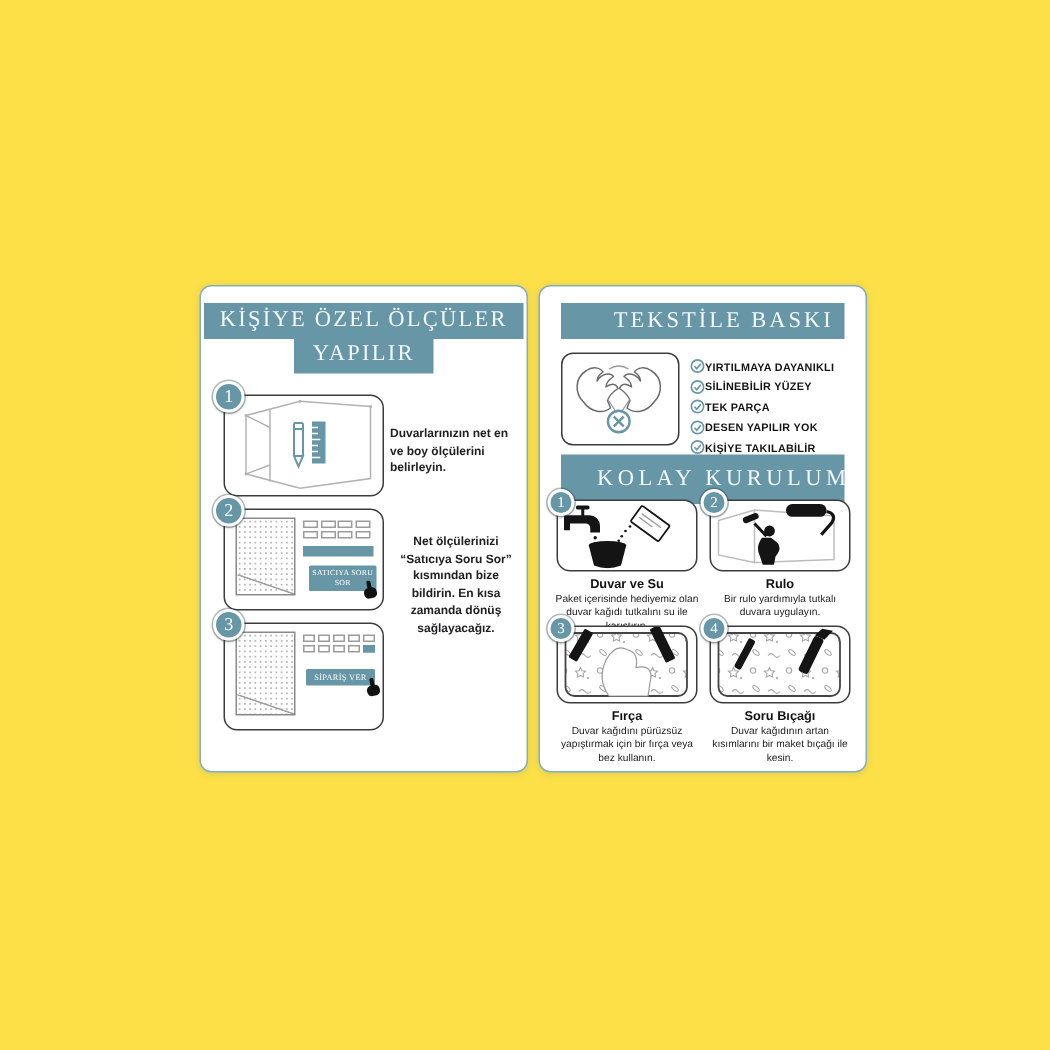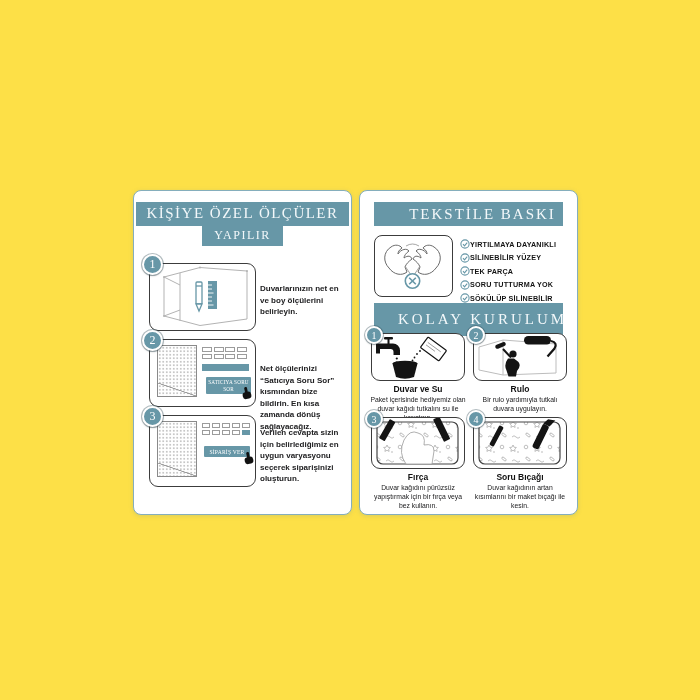--- a/index.html
+++ b/index.html
@@ -15,21 +15,21 @@
   }
   .card-left  { left:133px; width:219px; }
   .card-right { left:359px; width:219px; }
 
   .serifbar {
     background:#6797a7; color:#f3f8fa; font-family:"Liberation Serif", serif;
     line-height:1; white-space:nowrap;padding-left:28px;
   }
   .hdr { position:absolute; top:11px; left:0; right:0; display:flex; flex-direction:column; align-items:center; }
   .hdr .l1 { font-size:15px; letter-spacing:1.5px; padding:4px 10px 5px; }
-  .hdr .l2 { font-size:12px; letter-spacing:1.5px; padding:3px 12px 5px; margin-top:0; }
+  .hdr .l2 { font-size:15px; letter-spacing:1.5px; padding:3px 12px 5px; margin-top:0; }
 
   .badge {
     position:absolute; width:21px; height:21px; border-radius:50%;
     background:#6797a7; color:#fff; font-family:"Liberation Serif", serif;
     font-size:12px; display:flex; align-items:center; justify-content:center;
     border:2px solid #fff; box-shadow:0 0 0 1px rgba(40,70,80,.35), 0 1px 2px rgba(0,0,0,.25);
     z-index:3;
   }
   .stepbox {
     position:absolute; background:#fff; border:1.5px solid #3c3c3c; border-radius:9px; z-index:1;
@@ -154,21 +154,21 @@
       </div>
       <div class="tealbar"></div>
       <div class="cta big">SATICIYA SORU SOR</div>
       <svg class="cursor" style="left:91px; top:47px;" width="11" height="13" viewBox="0 0 11 13">
         <g transform="rotate(-12 5 6)" fill="#111">
           <rect x="4.2" y="0" width="2.8" height="8" rx="1.4"></rect>
           <rect x="1.2" y="5" width="8.6" height="7" rx="3"></rect>
         </g>
       </svg>
     </div>
-    <div class="caption" style="top:172px;">Net ölçülerinizi “Satıcıya Soru Sor” kısmından bize bildirin. En kısa zamanda dönüş sağlayacağız.</div>
+    <div class="caption" style="top:164px;text-align:center;">Net ölçülerinizi “Satıcıya Soru Sor” kısmından bize bildirin. En kısa zamanda dönüş sağlayacağız.</div>
 
     <div class="badge" style="left:8px; top:215px;">3</div>
     <div class="stepbox" style="left:15px; top:224px; width:107px; height:72px;">
       <div class="wallpaper" style="height:56px;"></div>
       <div class="vgrid c5">
         <div class="vcell"></div>
           <div class="vcell"></div>
         <div class="vcell"></div>
           <div class="vcell"></div>
         <div class="vcell"></div>
@@ -179,21 +179,20 @@
           <div class="vcell teal"></div>
       </div>
       <div class="cta small">SİPARİŞ VER</div>
       <svg class="cursor" style="left:93px; top:36px;" width="11" height="13" viewBox="0 0 11 13">
         <g transform="rotate(-12 5 6)" fill="#111">
           <rect x="4.2" y="0" width="2.8" height="8" rx="1.4"></rect>
           <rect x="1.2" y="5" width="8.6" height="7" rx="3"></rect>
         </g>
       </svg>
     </div>
-    <div class="caption" style="top:236px;">Verilen cevapta sizin için belirlediğimiz en uygun varyasyonu seçerek siparişinizi oluşturun.</div>
   </div>
 
   <div class="card card-right">
 
     <div class="hdr2 serifbar">TEKSTİLE BASKI</div>
 
     <div class="handsbox">
       <svg width="75" height="58" viewBox="0 0 75 58">
         <g stroke="#6a6a6a" stroke-width="1" fill="#ffffff" stroke-linejoin="round">
           <path d="M14 32 C8 26 8 16 16 11 C20 8 25 9 27 12 C24 14 23 16 23 18 C26 13 32 12 34 15 C31 17 29 20 29 22 C33 19 36 20 37 23 C34 25 31 28 30 31 L32 36 C27 40 19 39 14 32 Z"></path>
@@ -230,28 +229,28 @@
             <circle cx="5" cy="5" r="4.1" fill="none" stroke="#6797a7" stroke-width="1.1"></circle>
             <path d="M3 5.2 L4.5 6.8 L7.2 3.6" fill="none" stroke="#6797a7" stroke-width="1.1"></path>
           </svg>
         <span>TEK PARÇA</span>
       </div>
       <div class="featrow">
         <svg width="10" height="10" viewBox="0 0 10 10">
             <circle cx="5" cy="5" r="4.1" fill="none" stroke="#6797a7" stroke-width="1.1"></circle>
             <path d="M3 5.2 L4.5 6.8 L7.2 3.6" fill="none" stroke="#6797a7" stroke-width="1.1"></path>
           </svg>
-        <span>SORU TUTTURMA YOK</span>
-      </div>
-      <div class="featrow">
-        <svg width="10" height="10" viewBox="0 0 10 10">
-            <circle cx="5" cy="5" r="4.1" fill="none" stroke="#6797a7" stroke-width="1.1"></circle>
-            <path d="M3 5.2 L4.5 6.8 L7.2 3.6" fill="none" stroke="#6797a7" stroke-width="1.1"></path>
-          </svg>
-        <span>SÖKÜLÜP SİLİNEBİLİR</span>
+        <span>DESEN YAPILIR YOK</span>
+      </div>
+      <div class="featrow">
+        <svg width="10" height="10" viewBox="0 0 10 10">
+            <circle cx="5" cy="5" r="4.1" fill="none" stroke="#6797a7" stroke-width="1.1"></circle>
+            <path d="M3 5.2 L4.5 6.8 L7.2 3.6" fill="none" stroke="#6797a7" stroke-width="1.1"></path>
+          </svg>
+        <span>KİŞİYE TAKILABİLİR</span>
       </div>
     </div>
 
     <div class="installbar serifbar">KOLAY KURULUM</div>
 
     <div class="istep p00">
       <div class="badge ibadge">1</div>
       <div class="ibox h48">
         <svg width="91" height="45" viewBox="0 0 91 45">
           <g fill="#141414">

